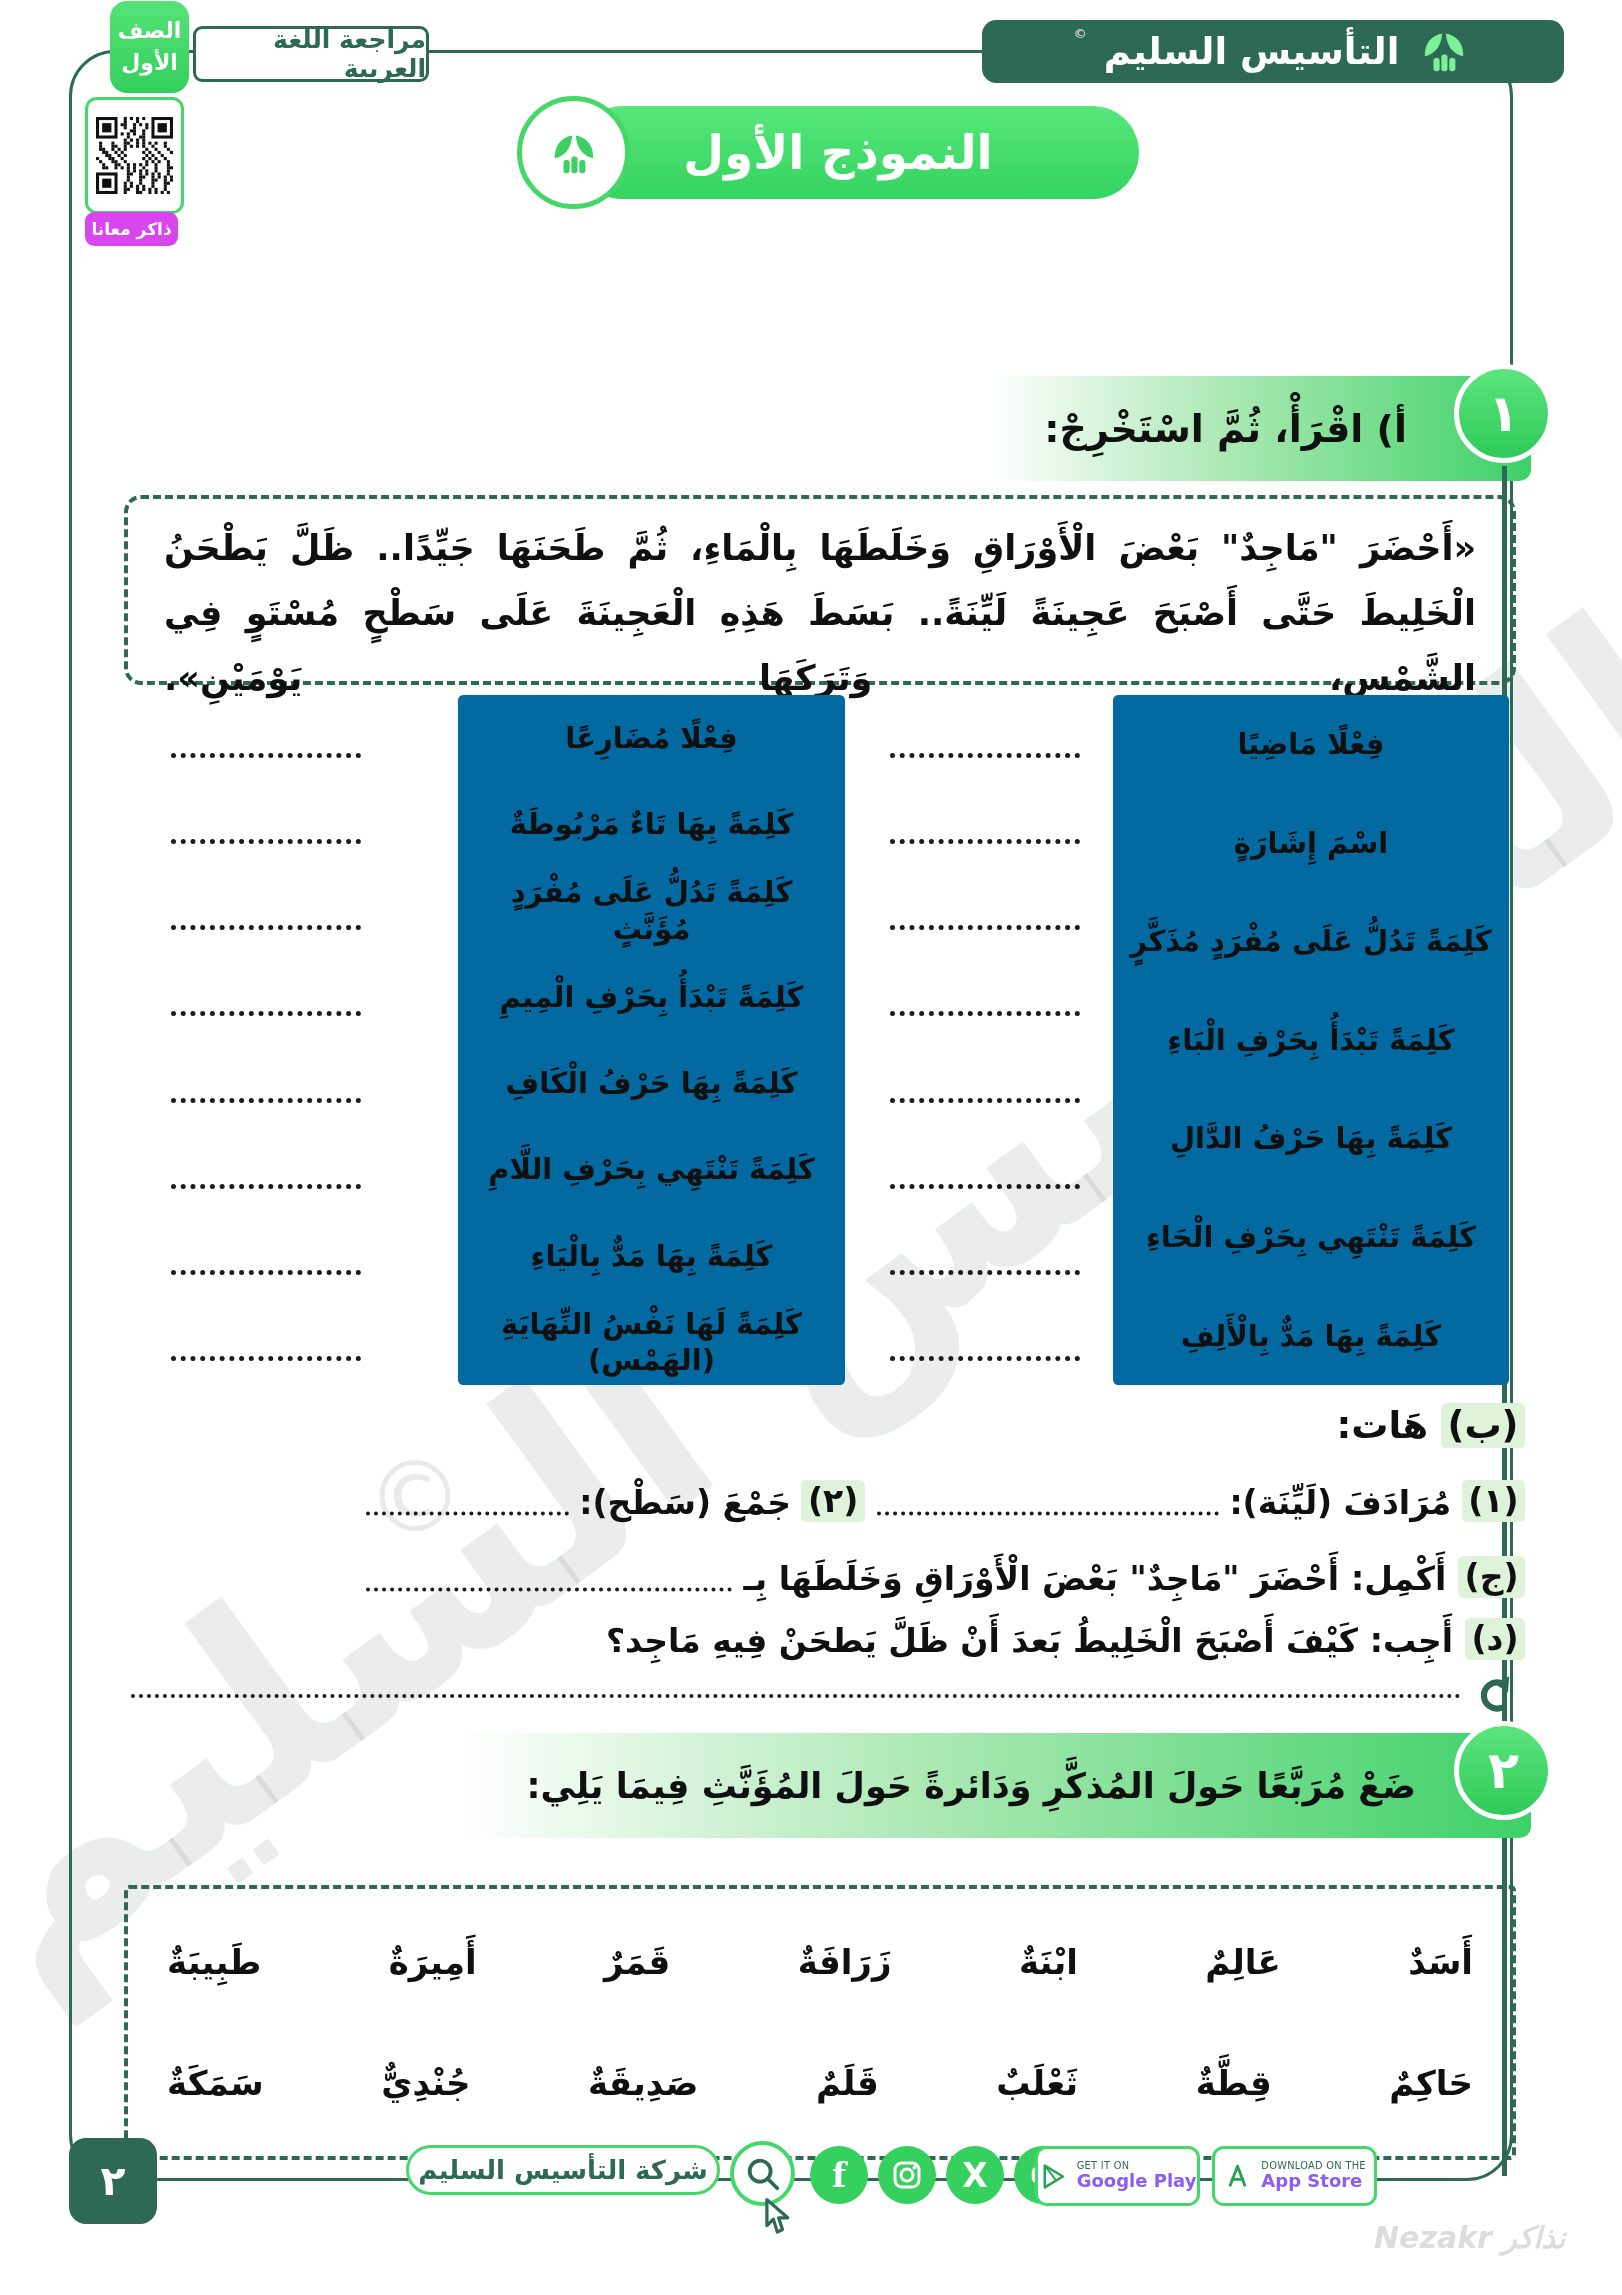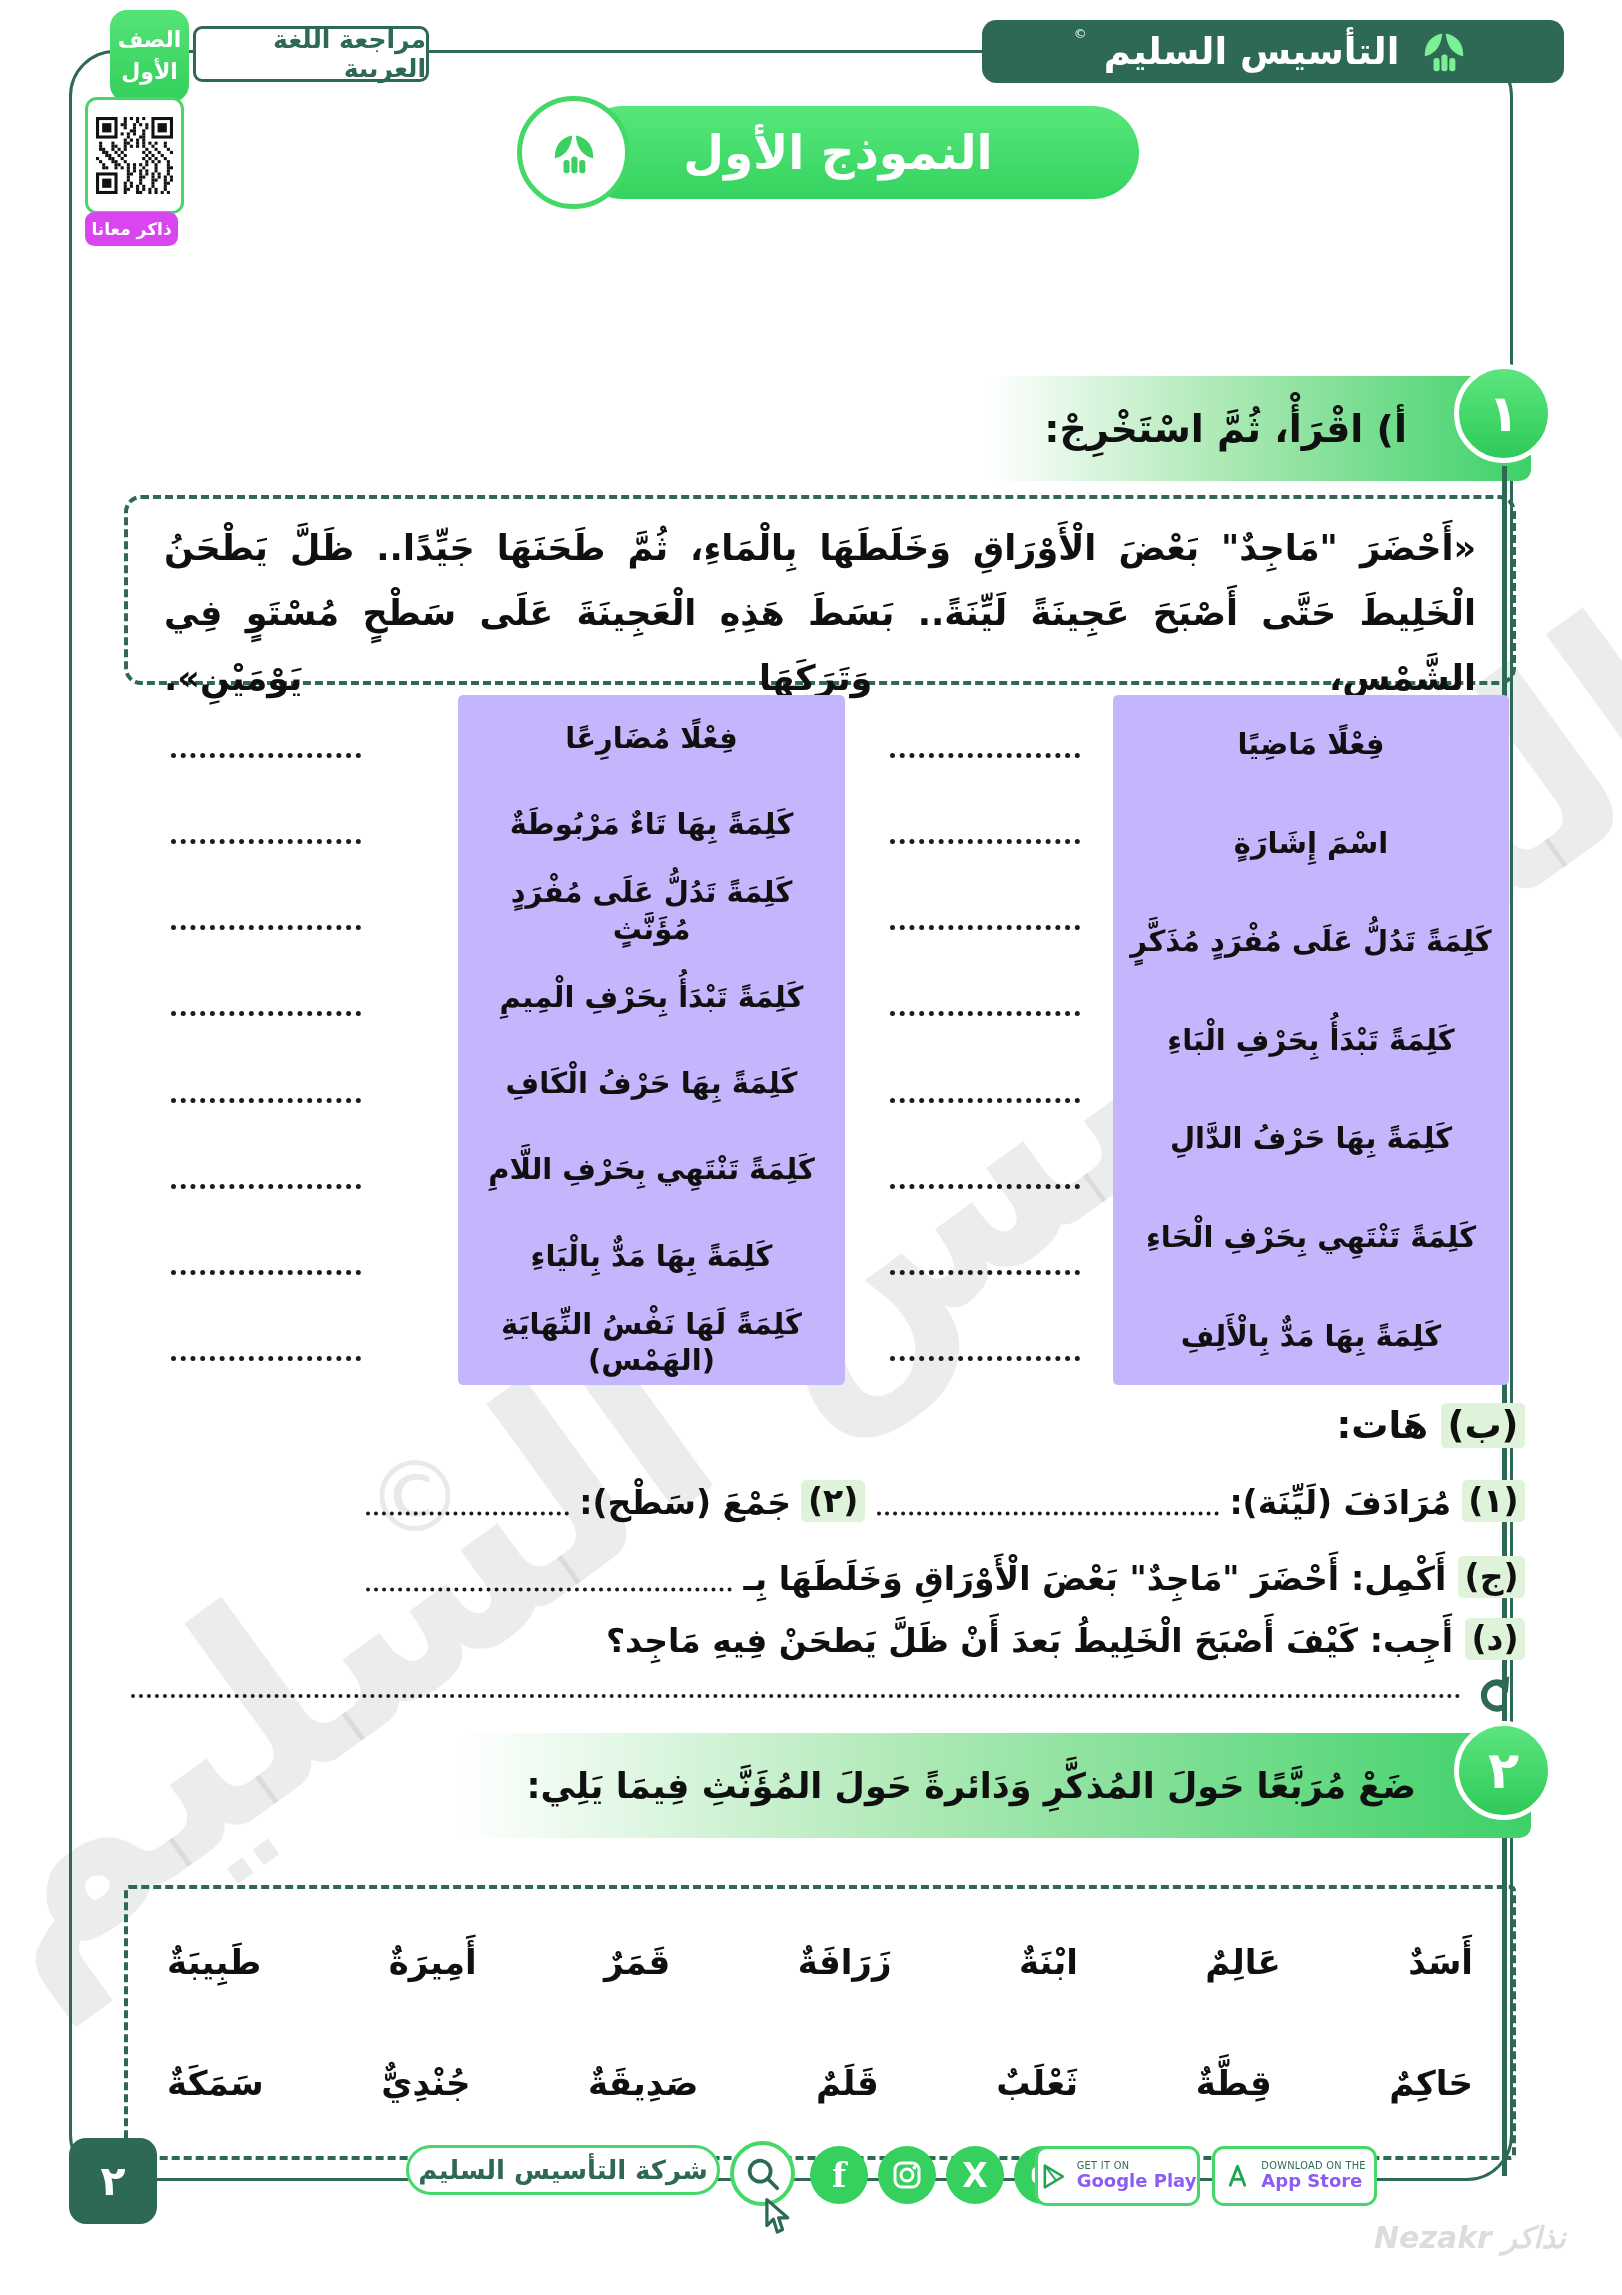--- a/index.html
+++ b/index.html
@@ -9,21 +9,21 @@
     overflow:hidden;direction:rtl;
   }
   .abs{position:absolute;}
   
   .page-frame{
     left:69px;top:50px;width:1438px;height:2125px;
     border:3.9px solid #2D6955;border-radius:46px;
   }
   
   .grade-badge{
-    left:110px;top:10px;width:79px;height:92px;border-radius:17px;
+    left:110px;top:1px;width:79px;height:92px;border-radius:17px;
     background:linear-gradient(180deg,#55e377,#33cf5c);
     color:#fff;font-weight:bold;font-size:22px;line-height:1.45;
     display:flex;flex-direction:column;align-items:center;justify-content:center;text-align:center;
   }
   .review-box{
     left:193px;top:26px;width:230px;height:50px;background:#fff;
     border:3.3px solid #2D6955;border-radius:9.2px;color:#2D6955;
     font-weight:bold;font-size:25px;display:flex;align-items:center;justify-content:center;
   }
   .brand-banner{
@@ -78,21 +78,21 @@
   
   .passage-box{
     left:124px;top:495px;width:1392px;height:190px;box-sizing:border-box;
     border:4.6px dashed #2D6955;border-radius:17px;
     padding:17px 36px;font-size:35px;font-weight:bold;color:#101010;
     line-height:1.85;text-align:justify;text-align-last:justify;
   }
   
   .extract-wrap{left:128px;top:695px;width:1391px;height:690px;}
   .ex-col{position:absolute;top:0;height:100%;display:flex;flex-direction:column;}
-  .ex-panel{background:#c4b5fd;border-radius:5.2px;}
+  .ex-panel{background:#0369a1;border-radius:5.2px;}
   .ex-cell{flex:1;display:flex;align-items:center;justify-content:center;text-align:center;
     font-size:29px;font-weight:bold;color:#101010;line-height:1.25;padding:0 10.5px;box-sizing:border-box;}
   .dots-cell{flex:1;display:flex;align-items:center;justify-content:center;}
   .dotline{width:190px;height:0;border-bottom:5.2px dotted #1b1b1b;transform:translateY(17px);}
   .col-panel-right{left:985px;width:396px;}
   .col-dots-mid{left:739px;width:236px;}
   .col-panel-left{left:330px;width:387px;}
   .col-dots-far{left:19.6px;width:236px;}
   
   .chip{background:#dff3da;border-radius:5.2px;padding:1.3px 6.5px;}

